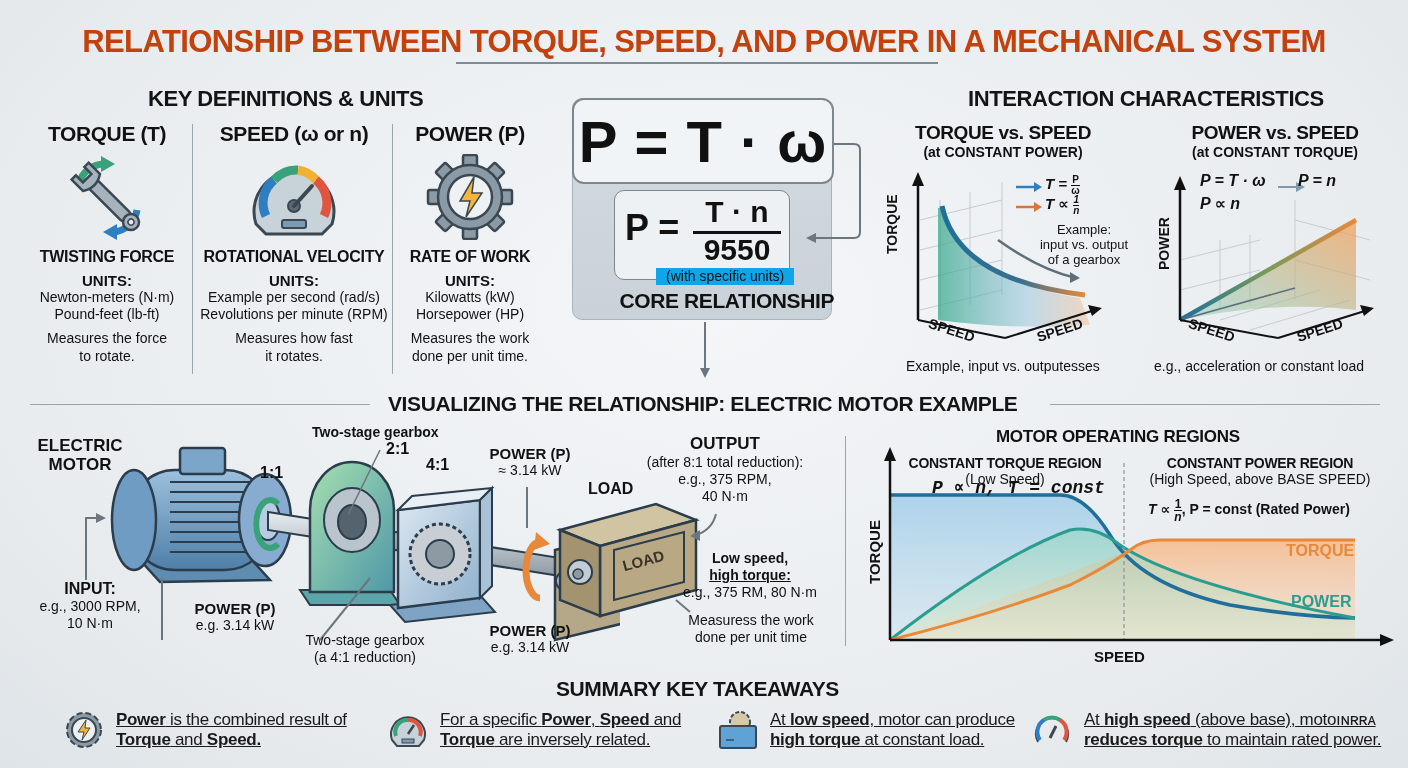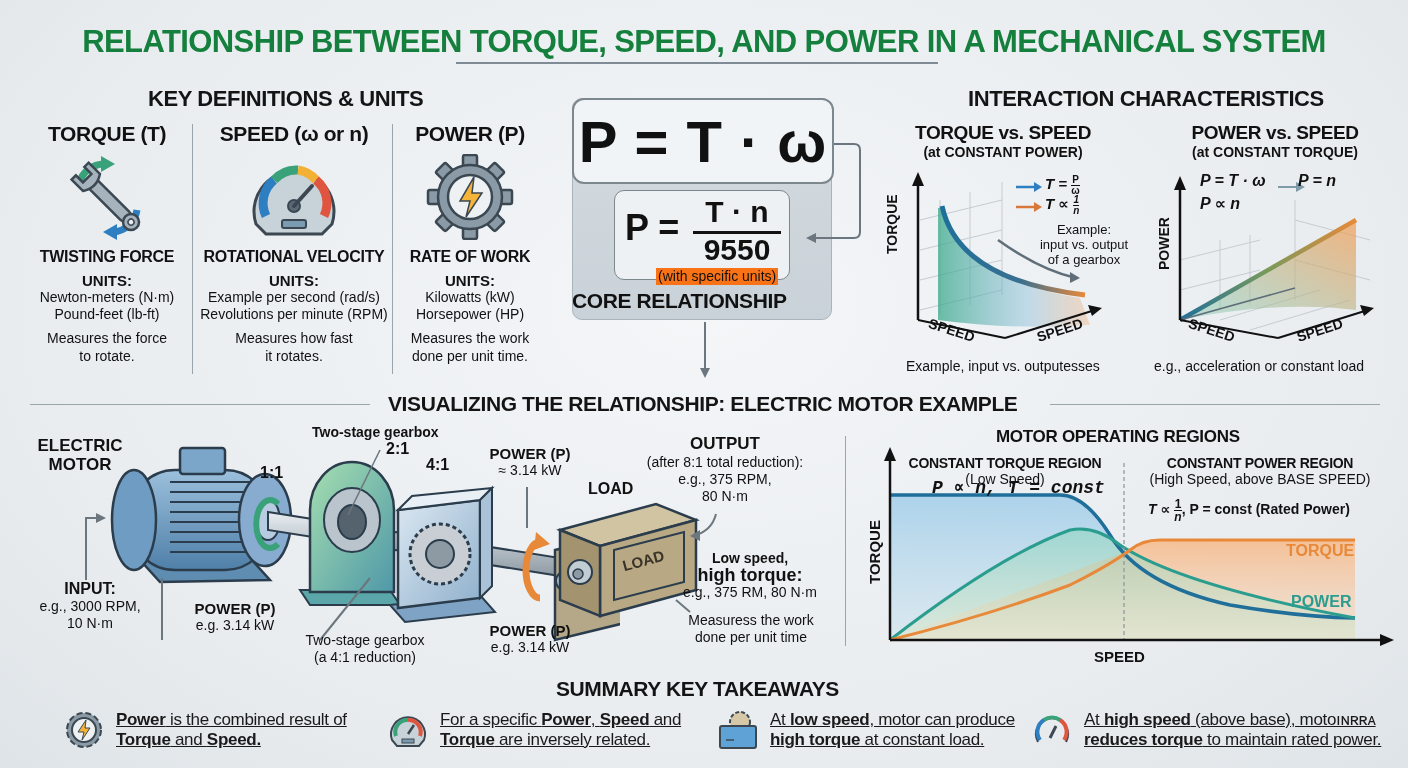--- a/index.html
+++ b/index.html
@@ -8,40 +8,40 @@
     background: radial-gradient(ellipse at 50% 40%, #f4f6f8 0%, #e8ecef 70%, #dfe4e8 100%);
     font-family: "Liberation Sans", "DejaVu Sans", sans-serif;
     color: #111;
     position: relative;
   }
   .abs { position: absolute; }
   .b { font-weight: bold; }
   .center { text-align: center; }
 
   
-  #main-title { left: 0; width: 1408px; top: 24px; text-align: center; font-size: 31px; font-weight: bold; letter-spacing: -0.6px; color: #15803d; }
+  #main-title { left: 0; width: 1408px; top: 24px; text-align: center; font-size: 31px; font-weight: bold; letter-spacing: -0.6px; color: #c2410c; }
   #title-underline { left: 456px; top: 62px; width: 482px; height: 2px; background: #7f8c96; }
 
   
   .sec-h { font-size: 22px; font-weight: bold; letter-spacing: -0.4px; color: #141414; }
 
   
   .def-col { width: 170px; text-align: center; }
   .def-title { font-size: 21px; font-weight: bold; letter-spacing: -0.4px; }
   .def-sub { font-size: 16px; font-weight: bold; letter-spacing: -0.3px; margin-top: 4px; }
   .def-units-h { font-size: 15px; font-weight: bold; margin-top: 6px; }
   .def-unit { font-size: 14px; line-height: 17px; }
   .def-desc { font-size: 14px; line-height: 18px; margin-top: 6px; }
   .vdiv { width: 1px; background: #9aa4ab; }
 
   
   #formula-outer { left: 572px; top: 98px; width: 260px; height: 222px; background: linear-gradient(#d4dbe0, #c9d2d8); border: 1.5px solid #a9b3ba; border-radius: 10px; }
   #formula-main { left: 572px; top: 98px; width: 262px; height: 86px; background: #f1f4f6; border: 2px solid #7d878e; border-radius: 12px; font-size: 58px; font-weight: bold; text-align: center; line-height: 84px; letter-spacing: 1px; }
   #formula-sub { left: 614px; top: 190px; width: 176px; height: 90px; background: #eef1f3; border: 1.5px solid #7d878e; border-radius: 10px; }
-  #formula-core { left: 572px; top: 289px; width: 262px; text-align: left; font-size: 21px; font-weight: bold; letter-spacing: -0.4px; }
+  #formula-core { left: 572px; top: 289px; width: 262px; text-align: right; font-size: 21px; font-weight: bold; letter-spacing: -0.4px; }
 
   
   .sm { font-size: 14px; line-height: 17px; }
   .smb { font-size: 15px; font-weight: bold; line-height: 17px; }
   .axis-lbl { font-size: 14px; font-weight: bold; }
 
   
   .hline { height: 1px; background: #9aa4ab; }
 
   
@@ -136,21 +136,21 @@
 </div>
 
 <div class="abs" id="formula-outer"></div>
 <div class="abs" id="formula-main">P = T · ω</div>
 <div class="abs" id="formula-sub">
   <div style="position:absolute; left:10px; top:16px; font-size:36px; font-weight:bold;">P =</div>
   <div style="position:absolute; left:78px; top:4px; width:88px; text-align:center; font-size:30px; font-weight:bold;">T · n</div>
   <div style="position:absolute; left:78px; top:40px; width:88px; height:3px; background:#111;"></div>
   <div style="position:absolute; left:78px; top:42px; width:88px; text-align:center; font-size:30px; font-weight:bold;">9550</div>
 </div>
-<div class="abs sm" style="left:656px; top:268px; background:#f97316; padding:0 2px;">(with specific units)</div>
+<div class="abs sm" style="left:656px; top:268px; background:#0ea5e9; padding:0 10px;">(with specific units)</div>
 <div class="abs" id="formula-core">CORE RELATIONSHIP</div>
 
 <svg class="abs" style="left:560px; top:130px;" width="310" height="260" viewBox="0 0 310 260">
   <path d="M274 14 L294 14 Q300 14 300 20 L300 102 Q300 108 294 108 L252 108" fill="none" stroke="#6b767e" stroke-width="2"></path>
   <polygon points="246,108 256,103 256,113" fill="#6b767e"></polygon>
   <line x1="145" y1="192" x2="145" y2="240" stroke="#6b767e" stroke-width="2"></line>
   <polygon points="140,238 150,238 145,248" fill="#6b767e"></polygon>
 </svg>
 
 <div class="abs sec-h" style="left:968px; top:86px;">INTERACTION CHARACTERISTICS</div>
@@ -383,25 +383,25 @@
 </div>
 <div class="abs center" style="left:480px; top:622px; width:100px;">
   <div class="smb">POWER (P)</div>
   <div class="sm">e.g. 3.14 kW</div>
 </div>
 <div class="abs b" style="left:588px; top:480px; font-size:16px;">LOAD</div>
 <div class="abs center" style="left:640px; top:434px; width:170px;">
   <div class="b" style="font-size:17px;">OUTPUT</div>
   <div class="sm">(after 8:1 total reduction):</div>
   <div class="sm">e.g., 375 RPM,</div>
-  <div class="sm">80 N·m</div>
+  <div class="sm">40 N·m</div>
 </div>
 <div class="abs center" style="left:680px; top:550px; width:140px;">
   <div class="b" style="font-size:14px; line-height:17px;">Low speed,</div>
-  <div class="b" style="font-size:18px; line-height:17px;">high torque:</div>
+  <div class="b" style="font-size:14px; line-height:17px;text-decoration:underline;">high torque:</div>
   <div class="sm">e.g., 375 RМ, 80 N·m</div>
 </div>
 <div class="abs center sm" style="left:676px; top:612px; width:150px;">
   <div>Measuress the work</div>
   <div>done per unit time</div>
 </div>
 
 <div class="abs b" style="left:996px; top:427px; font-size:17px; letter-spacing:-0.3px;">MOTOR OPERATING REGIONS</div>
 <svg class="abs" style="left:880px; top:445px;" width="528" height="205" viewBox="0 0 528 205">
   <defs>

